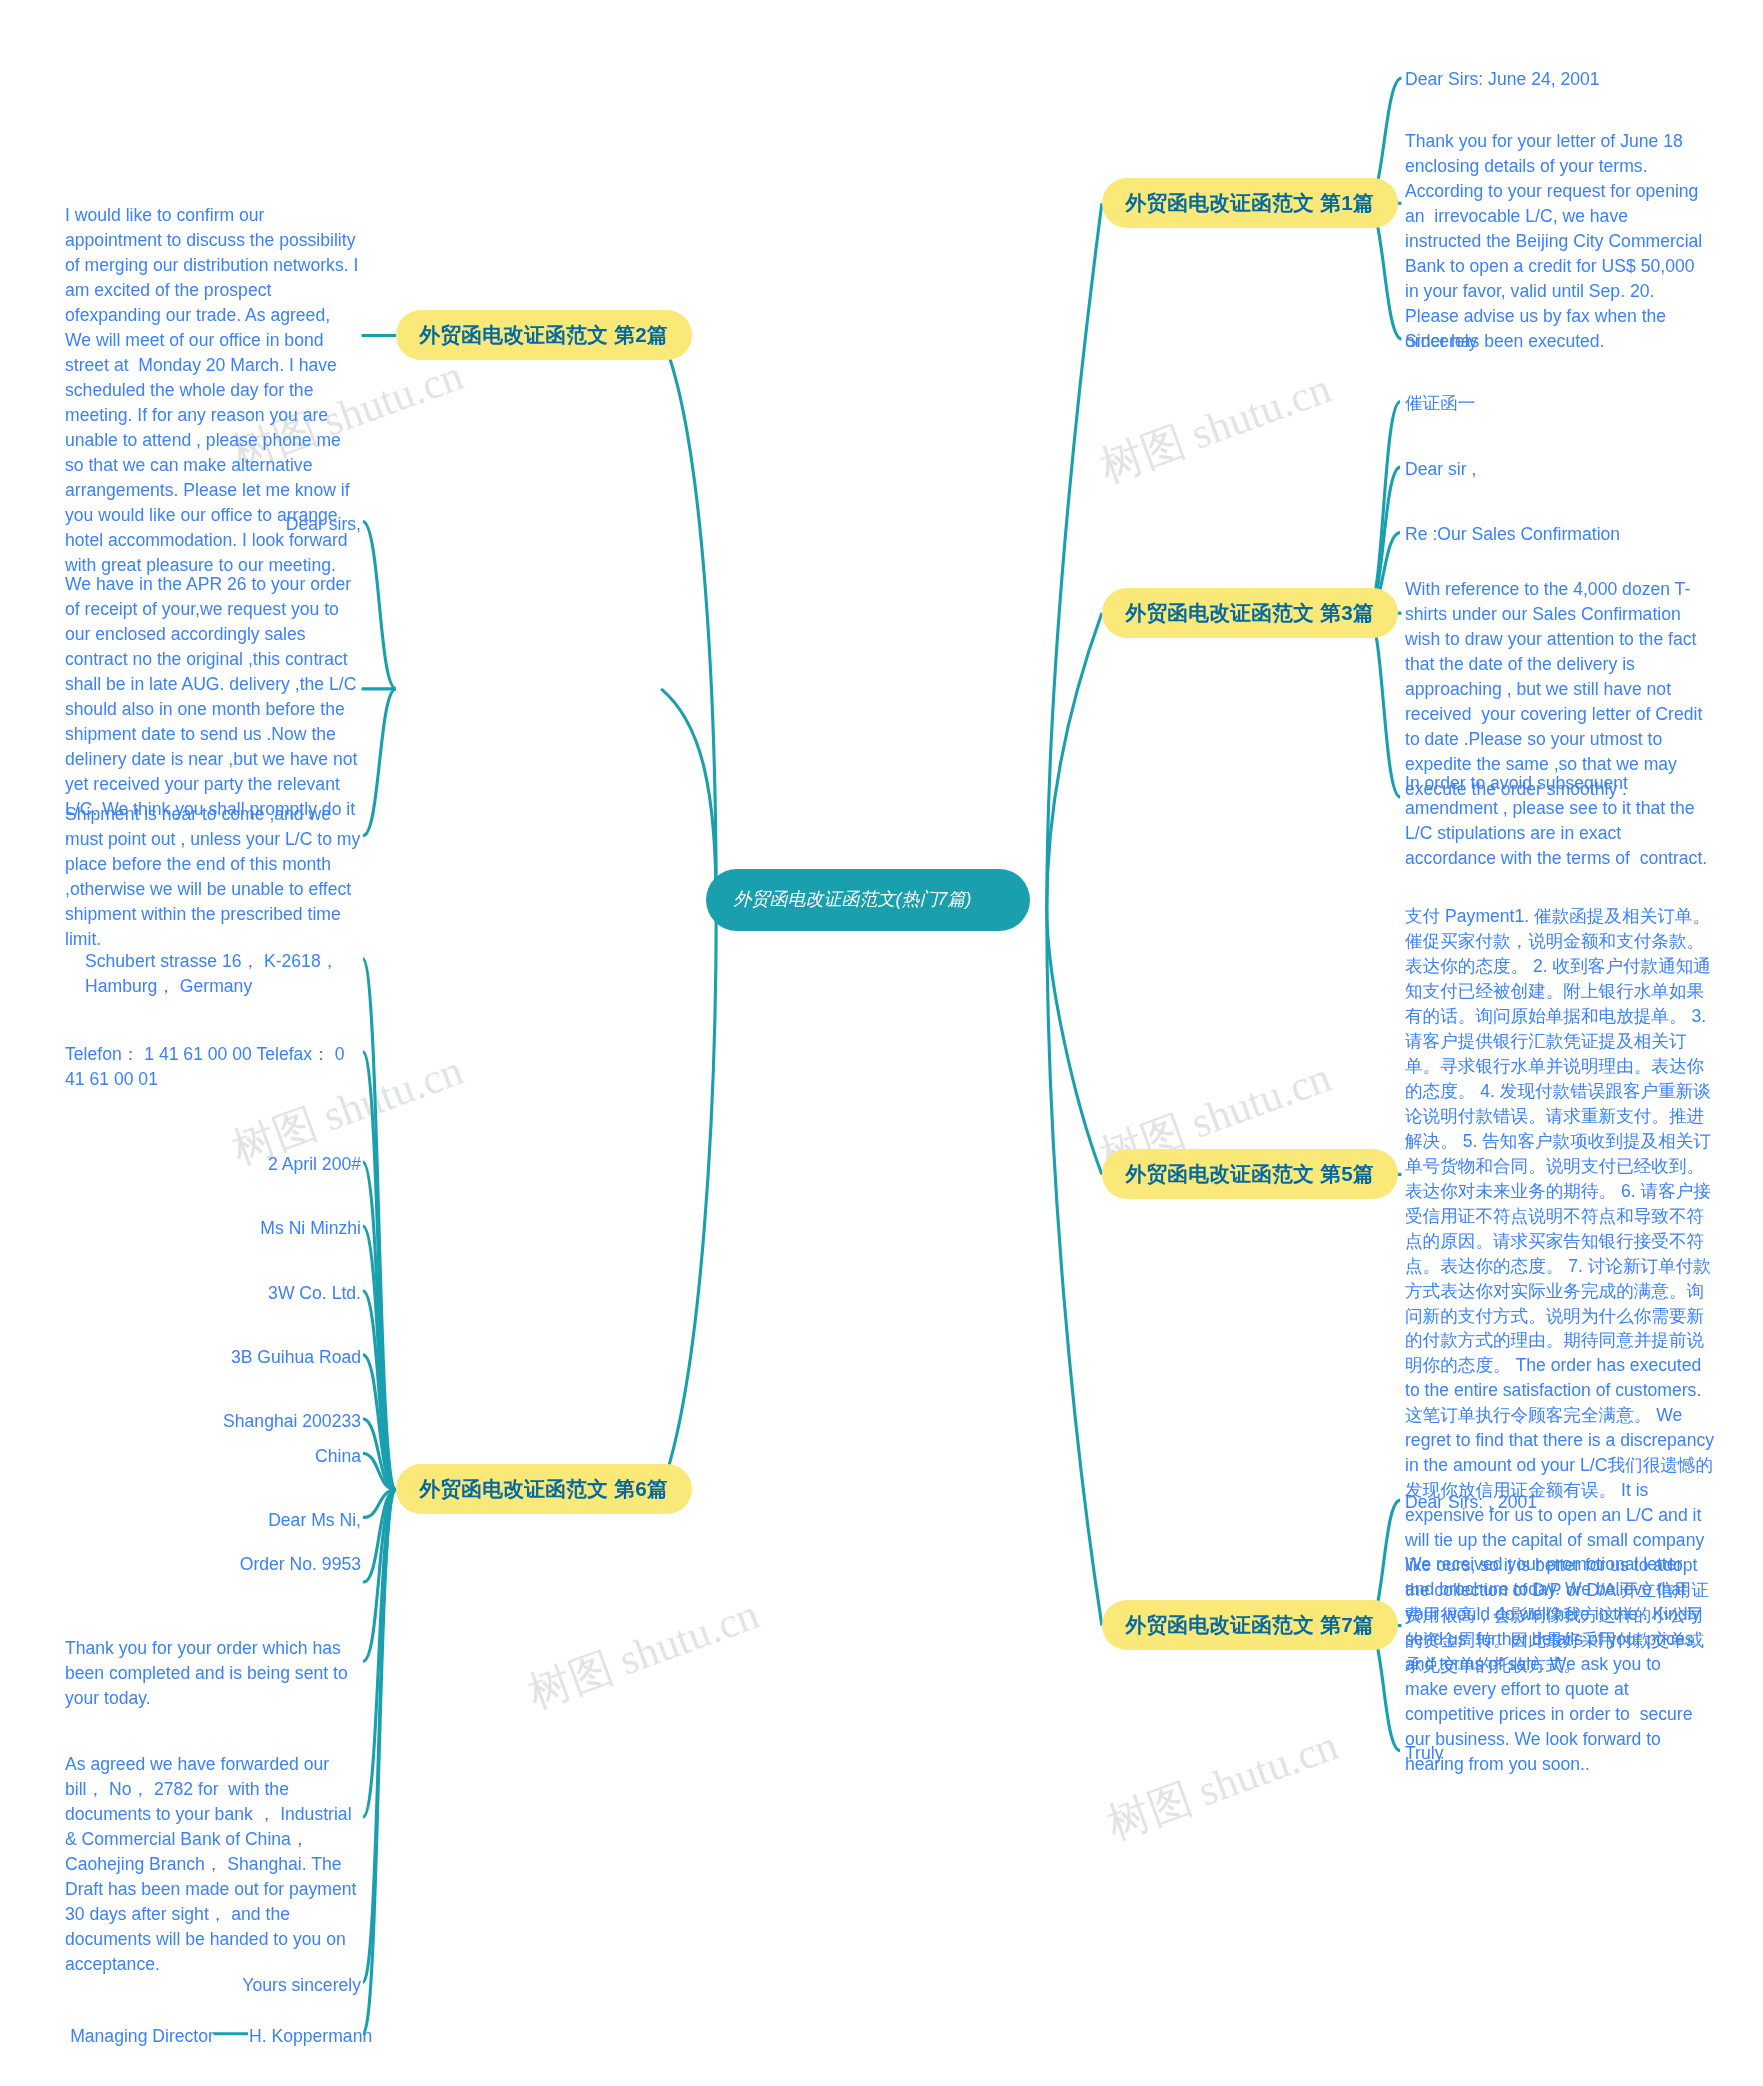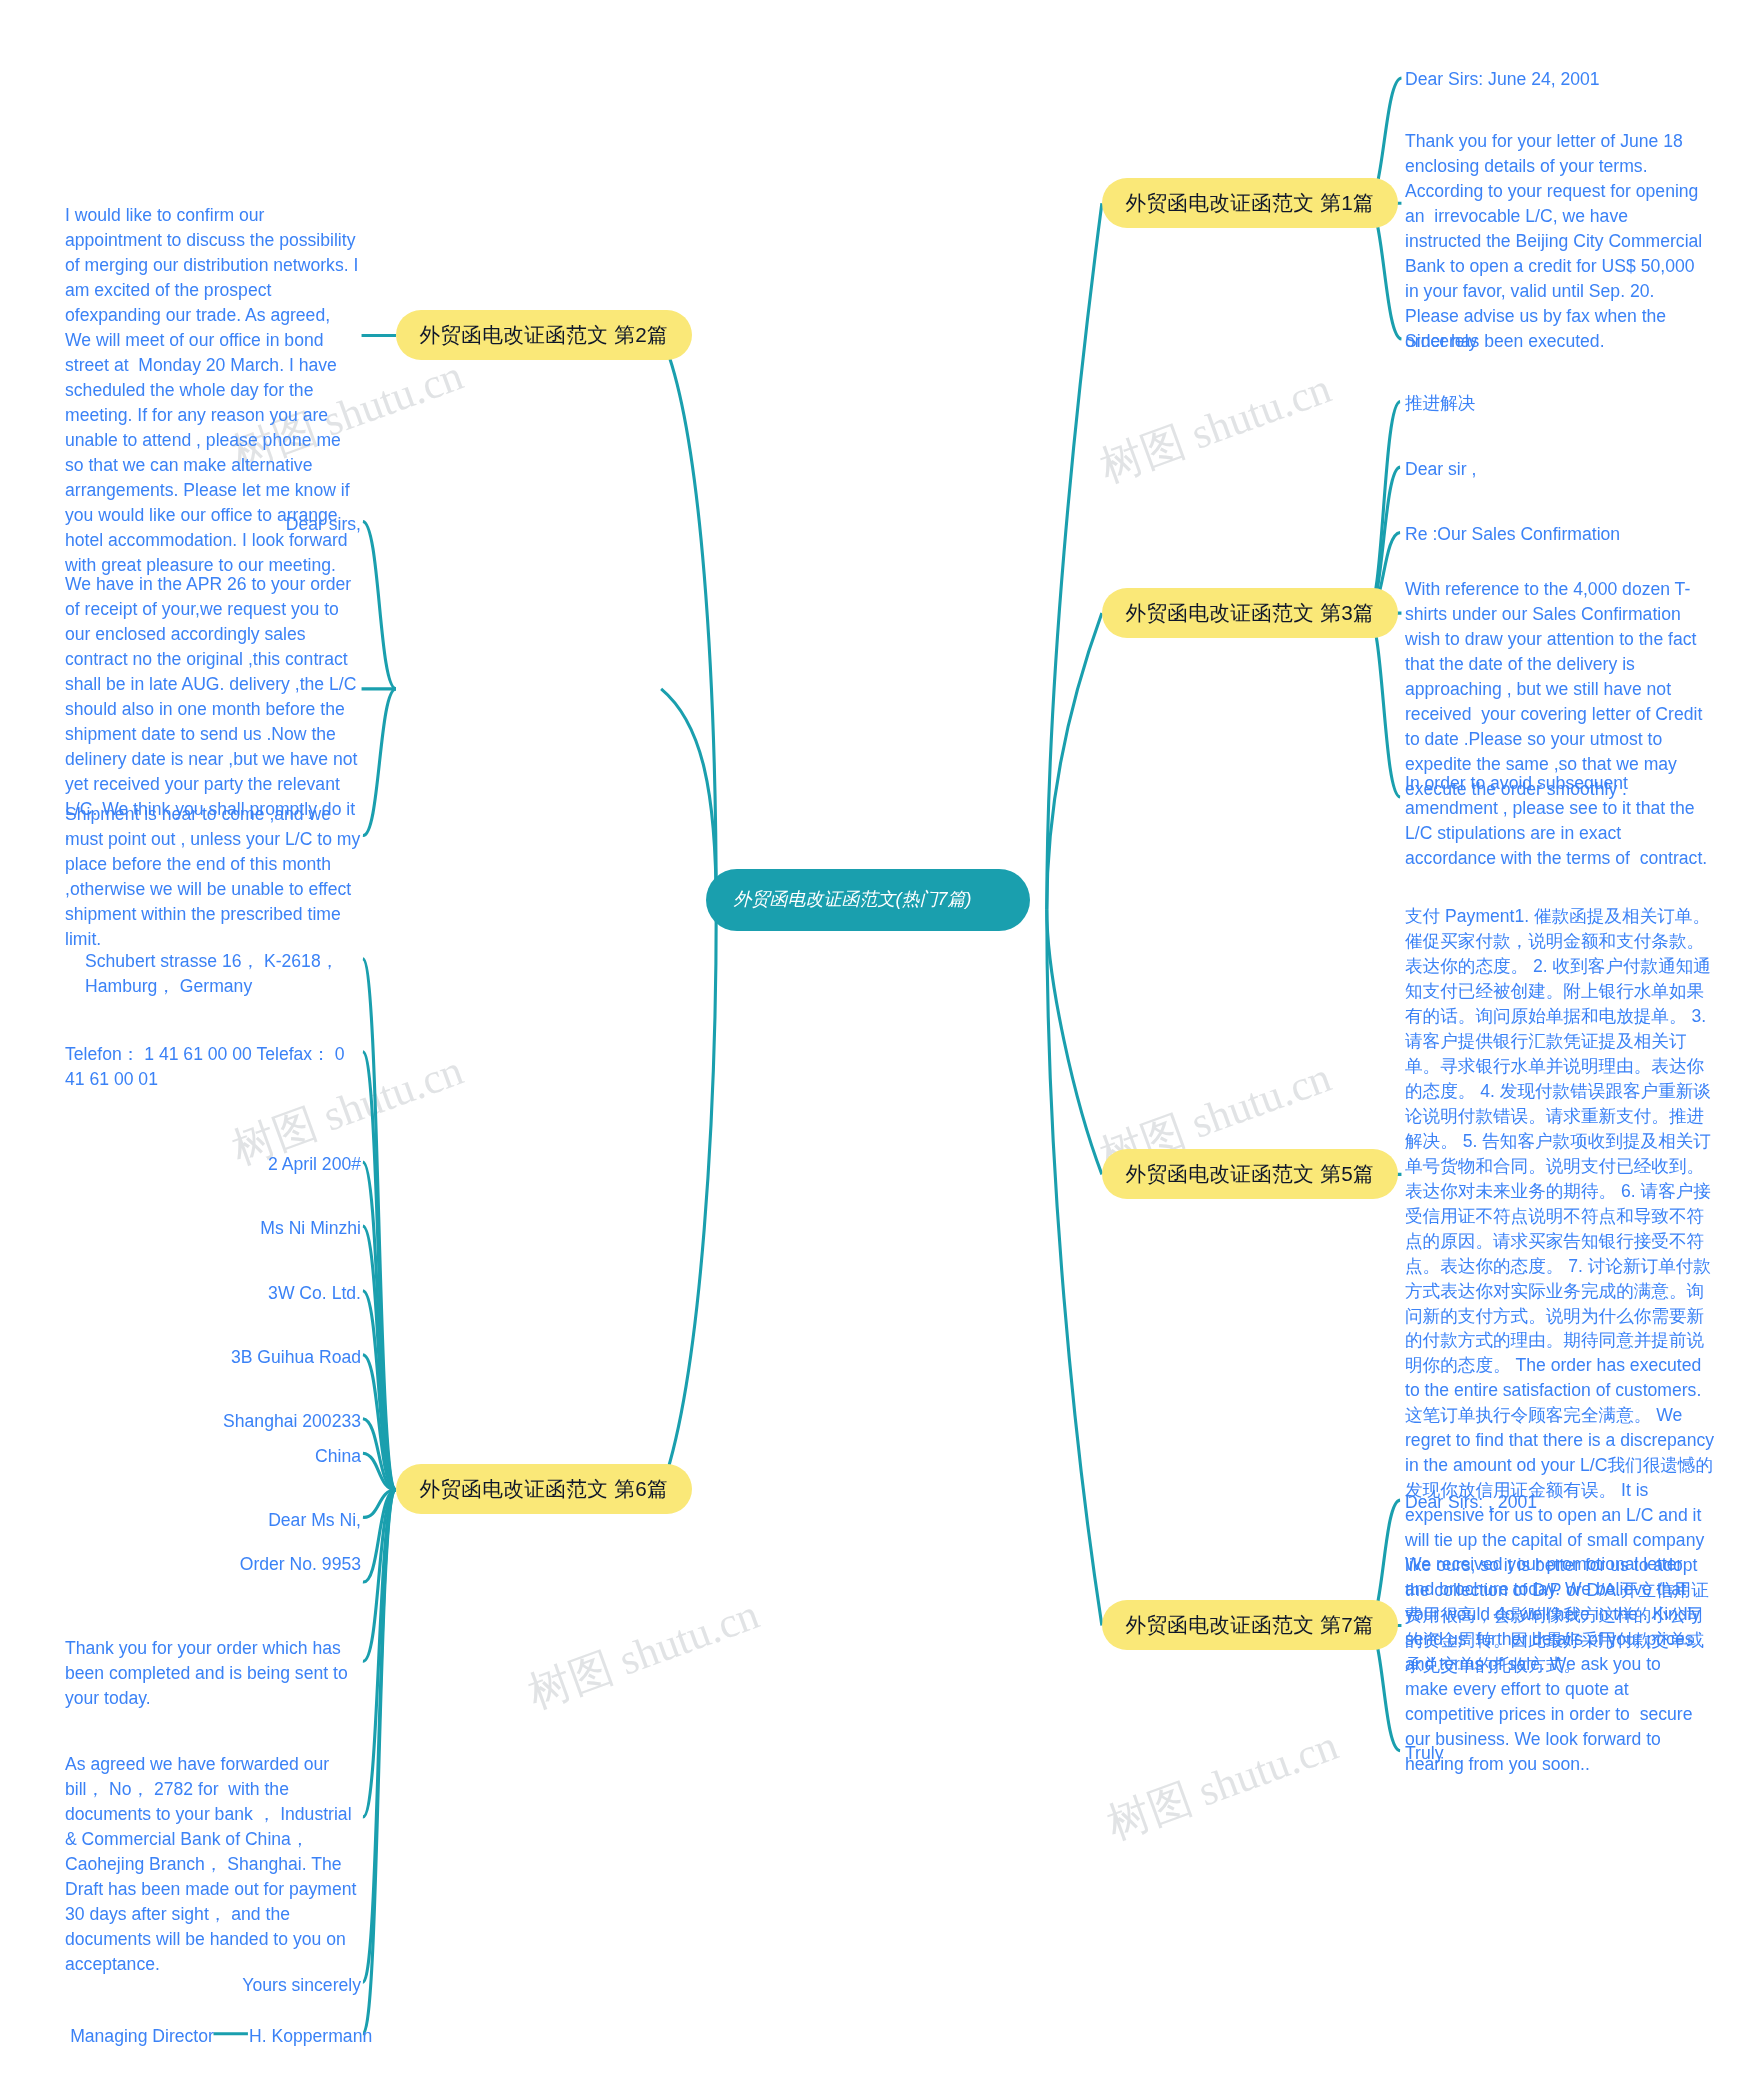--- a/index.html
+++ b/index.html
@@ -20,28 +20,29 @@
     font-size:43px;
     font-family:"Liberation Serif","DejaVu Serif",serif;
     transform: rotate(-20deg);
     white-space:nowrap;
     pointer-events:none;
     user-select:none;
   }
   .node {
     position:absolute;
     background:#fae878;
-    color:#0f172a;
+    color:#0369a1;
     border-radius:29px;
     font-size:20.7px;
     line-height:1.3;
     padding:11.7px 23.4px;
     white-space:nowrap;
     letter-spacing:0.3px;
     z-index:5;
+    font-weight:bold;
   }
   .root {
     position:absolute;
     background:#1a9fae;
     color:#ffffff;
     border-radius:41px;
     font-size:18px;
     line-height:1.32;
     padding:19px 27.6px;
     text-align:left;
@@ -131,21 +132,21 @@
   <div class="node" style="left:396px;  top:310px;">外贸函电改证函范文  第2篇</div>
   <div class="node" style="left:1102px; top:588px;">外贸函电改证函范文  第3篇</div>
   <div class="node" style="left:1102px; top:1149px;">外贸函电改证函范文  第5篇</div>
   <div class="node" style="left:396px;  top:1464px;">外贸函电改证函范文  第6篇</div>
   <div class="node" style="left:1102px; top:1600px;">外贸函电改证函范文  第7篇</div>
 
   <div class="leaf l" style="left:1405px; top:67px;  width:303px;">Dear Sirs: June 24, 2001</div>
   <div class="leaf l" style="left:1405px; top:129px; width:303px;">Thank you for your letter of June 18 enclosing details of your terms. According to your request for opening an  irrevocable L/C, we have instructed the Beijing City Commercial Bank to open a credit for US$ 50,000 in your favor, valid until Sep. 20. Please advise us by fax when the order has been executed.</div>
   <div class="leaf l" style="left:1405px; top:329px; width:303px;">Sincerely</div>
 
-  <div class="leaf l" style="left:1405px; top:391px;  width:303px;">推进解决</div>
+  <div class="leaf l" style="left:1405px; top:391px;  width:303px;">催证函一</div>
   <div class="leaf l" style="left:1405px; top:457px;  width:303px;">Dear sir ,</div>
   <div class="leaf l" style="left:1405px; top:522px;  width:303px;">Re :Our Sales Confirmation</div>
   <div class="leaf l" style="left:1405px; top:577px;  width:307px;">With reference to the 4,000 dozen T-shirts under our Sales Confirmation  wish to draw your attention to the fact that the date of the delivery is approaching , but we still have not received  your covering letter of Credit to date .Please so your utmost to expedite the same ,so that we may execute the order smoothly .</div>
   <div class="leaf l" style="left:1405px; top:771px; width:307px;">In order to avoid subsequent amendment , please see to it that the L/C stipulations are in exact accordance with the terms of  contract.</div>
 
   <div class="leaf l" style="left:1405px; top:904px; width:310px;">支付 Payment1. 催款函提及相关订单。催促买家付款，说明金额和支付条款。表达你的态度。 2. 收到客户付款通知通知支付已经被创建。附上银行水单如果有的话。询问原始单据和电放提单。 3. 请客户提供银行汇款凭证提及相关订单。寻求银行水单并说明理由。表达你的态度。 4. 发现付款错误跟客户重新谈论说明付款错误。请求重新支付。推进解决。 5. 告知客户款项收到提及相关订单号货物和合同。说明支付已经收到。表达你对未来业务的期待。 6. 请客户接受信用证不符点说明不符点和导致不符点的原因。请求买家告知银行接受不符点。表达你的态度。 7. 讨论新订单付款方式表达你对实际业务完成的满意。询问新的支付方式。说明为什么你需要新的付款方式的理由。期待同意并提前说明你的态度。 The order has executed to the entire satisfaction of customers.这笔订单执行令顾客完全满意。 We regret to find that there is a discrepancy in the amount od your L/C我们很遗憾的发现你放信用证金额有误。 It is expensive for us to open an L/C and it will tie up the capital of small company like ours, so it is better for us to adopt the collection of D/P or D/A.开立信用证费用很高，会影响像我方这样的小公司的资金周转。因此最好采用付款交单或承兑交单的托收方式。</div>
 
   <div class="leaf l" style="left:1405px; top:1490px; width:303px;">Dear Sirs: , 2001</div>
   <div class="leaf l" style="left:1405px; top:1552px; width:303px;">We received your promotional letter and brochure today. We believe that your would do well here in the . Kindly send us  further details of your prices and terms of sale. We ask you to make every effort to quote at competitive prices in order to  secure our business. We look forward to hearing from you soon..</div>
   <div class="leaf l" style="left:1405px; top:1741px; width:303px;">Truly</div>

